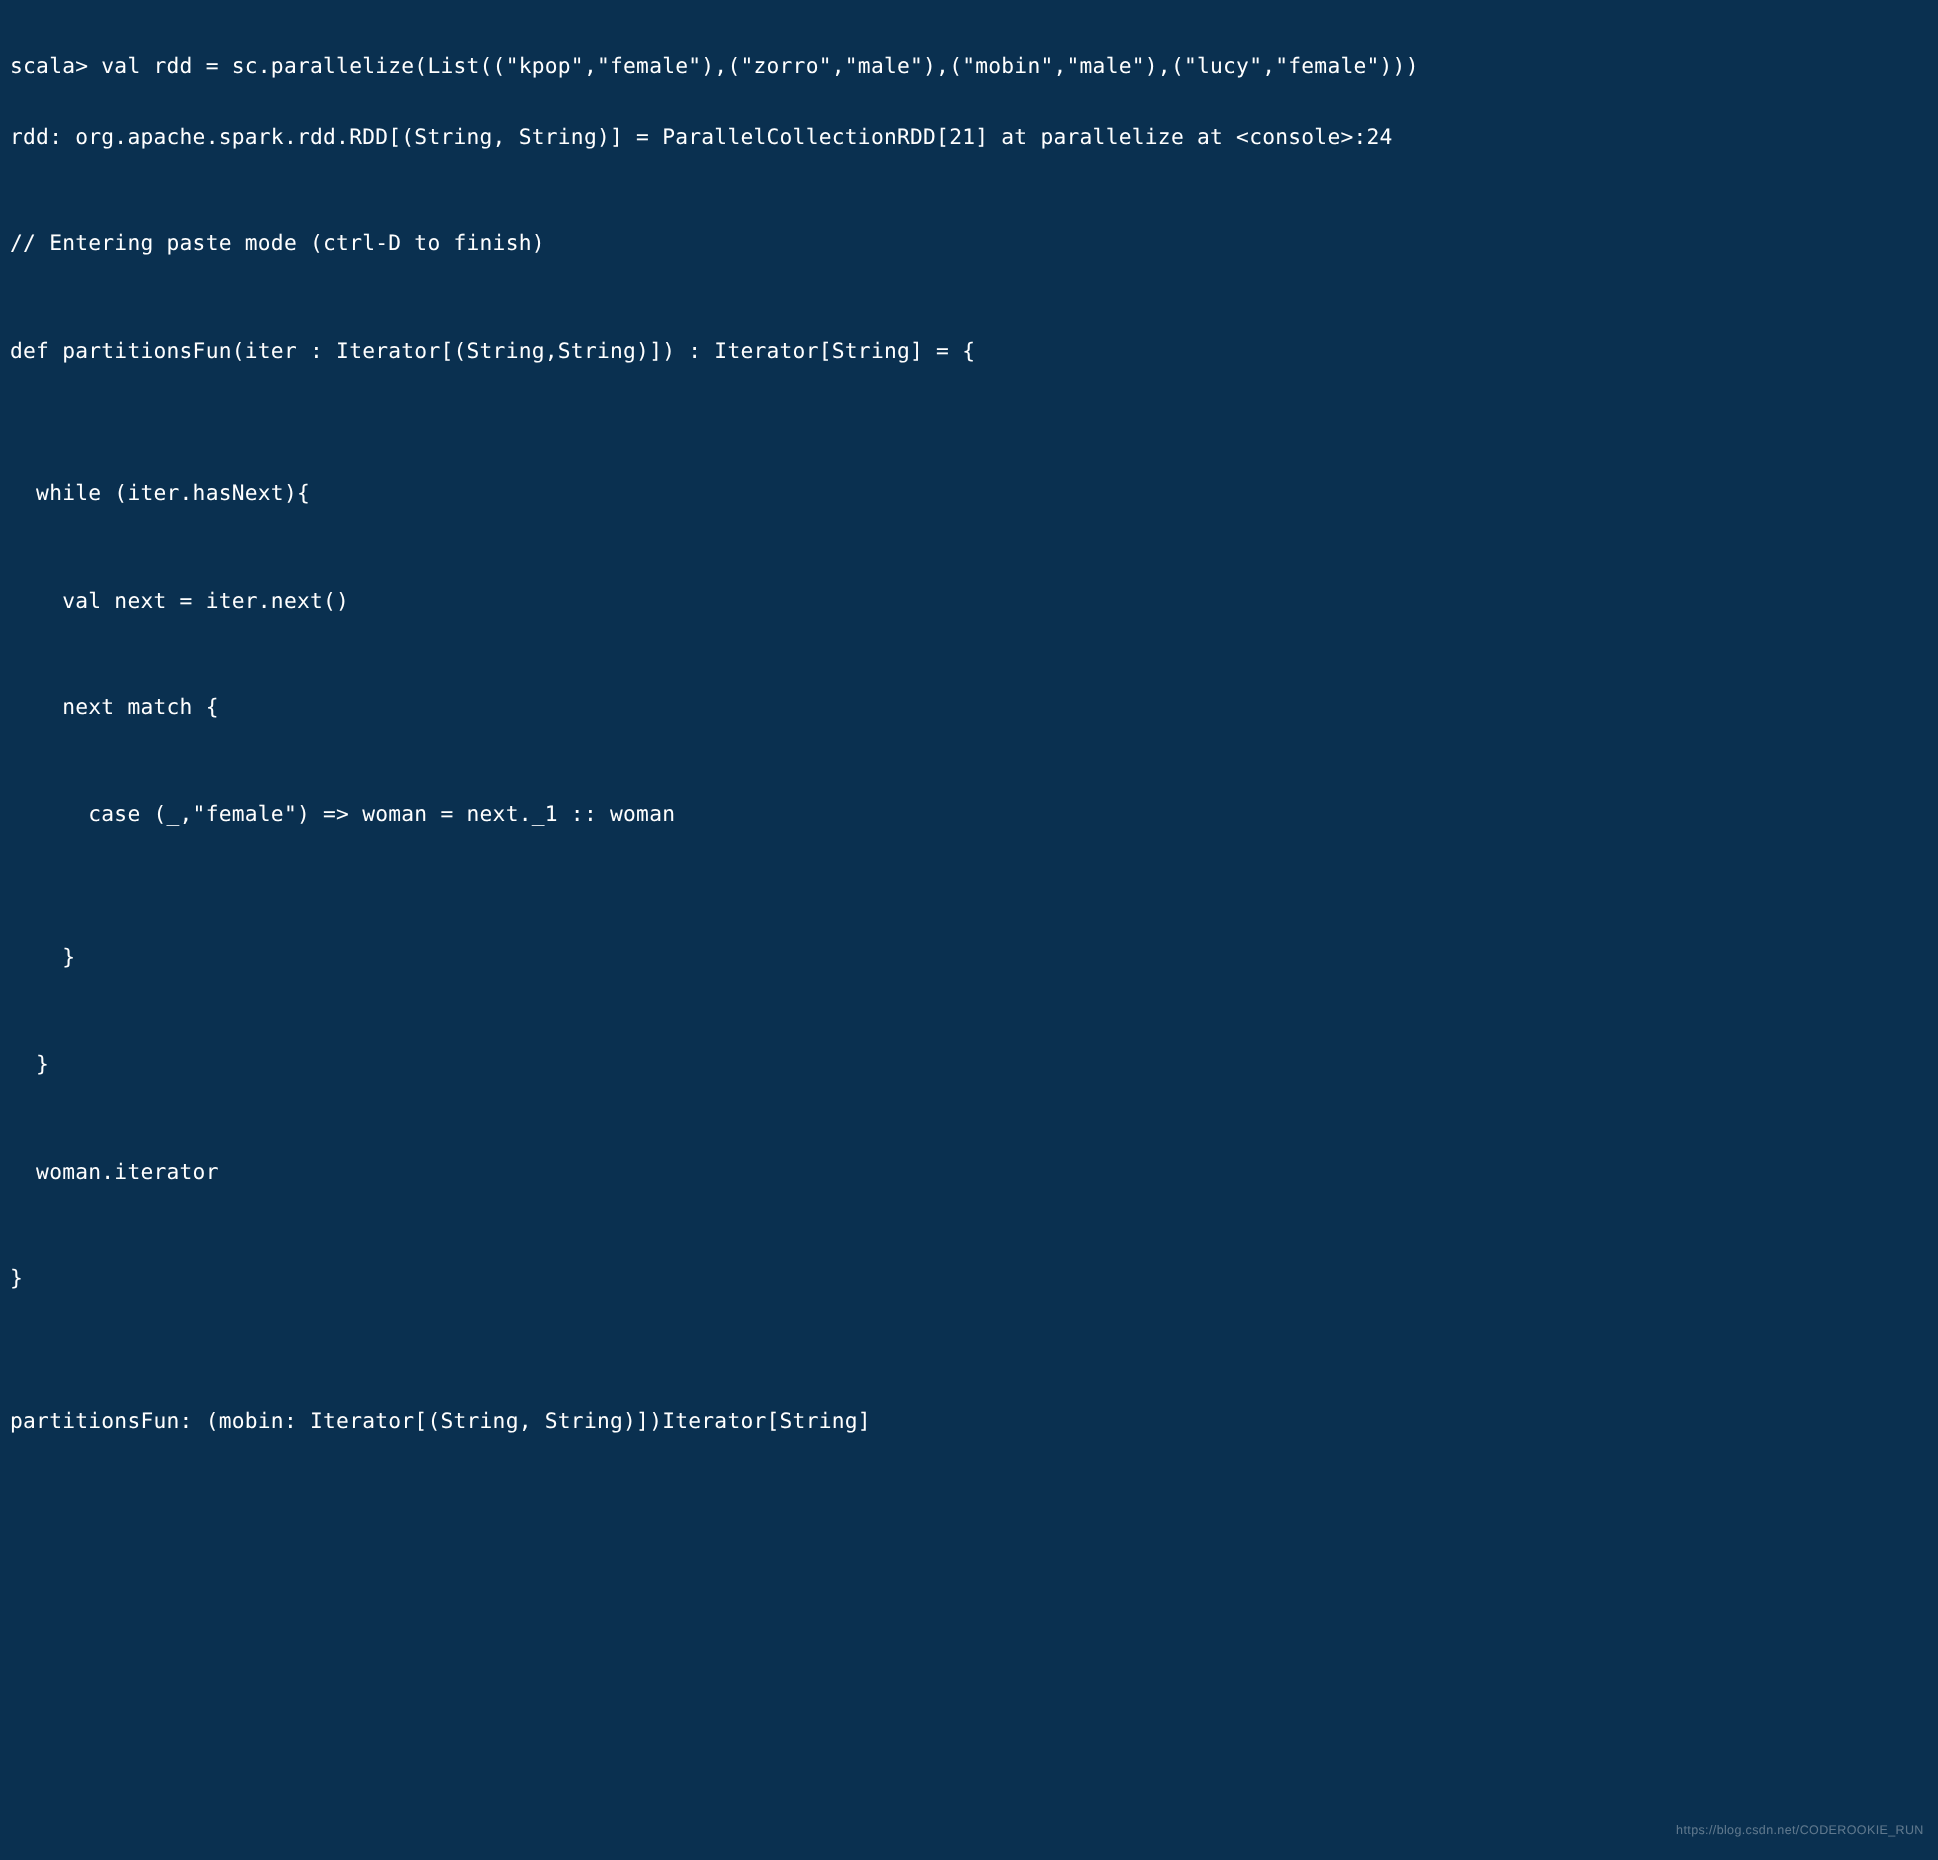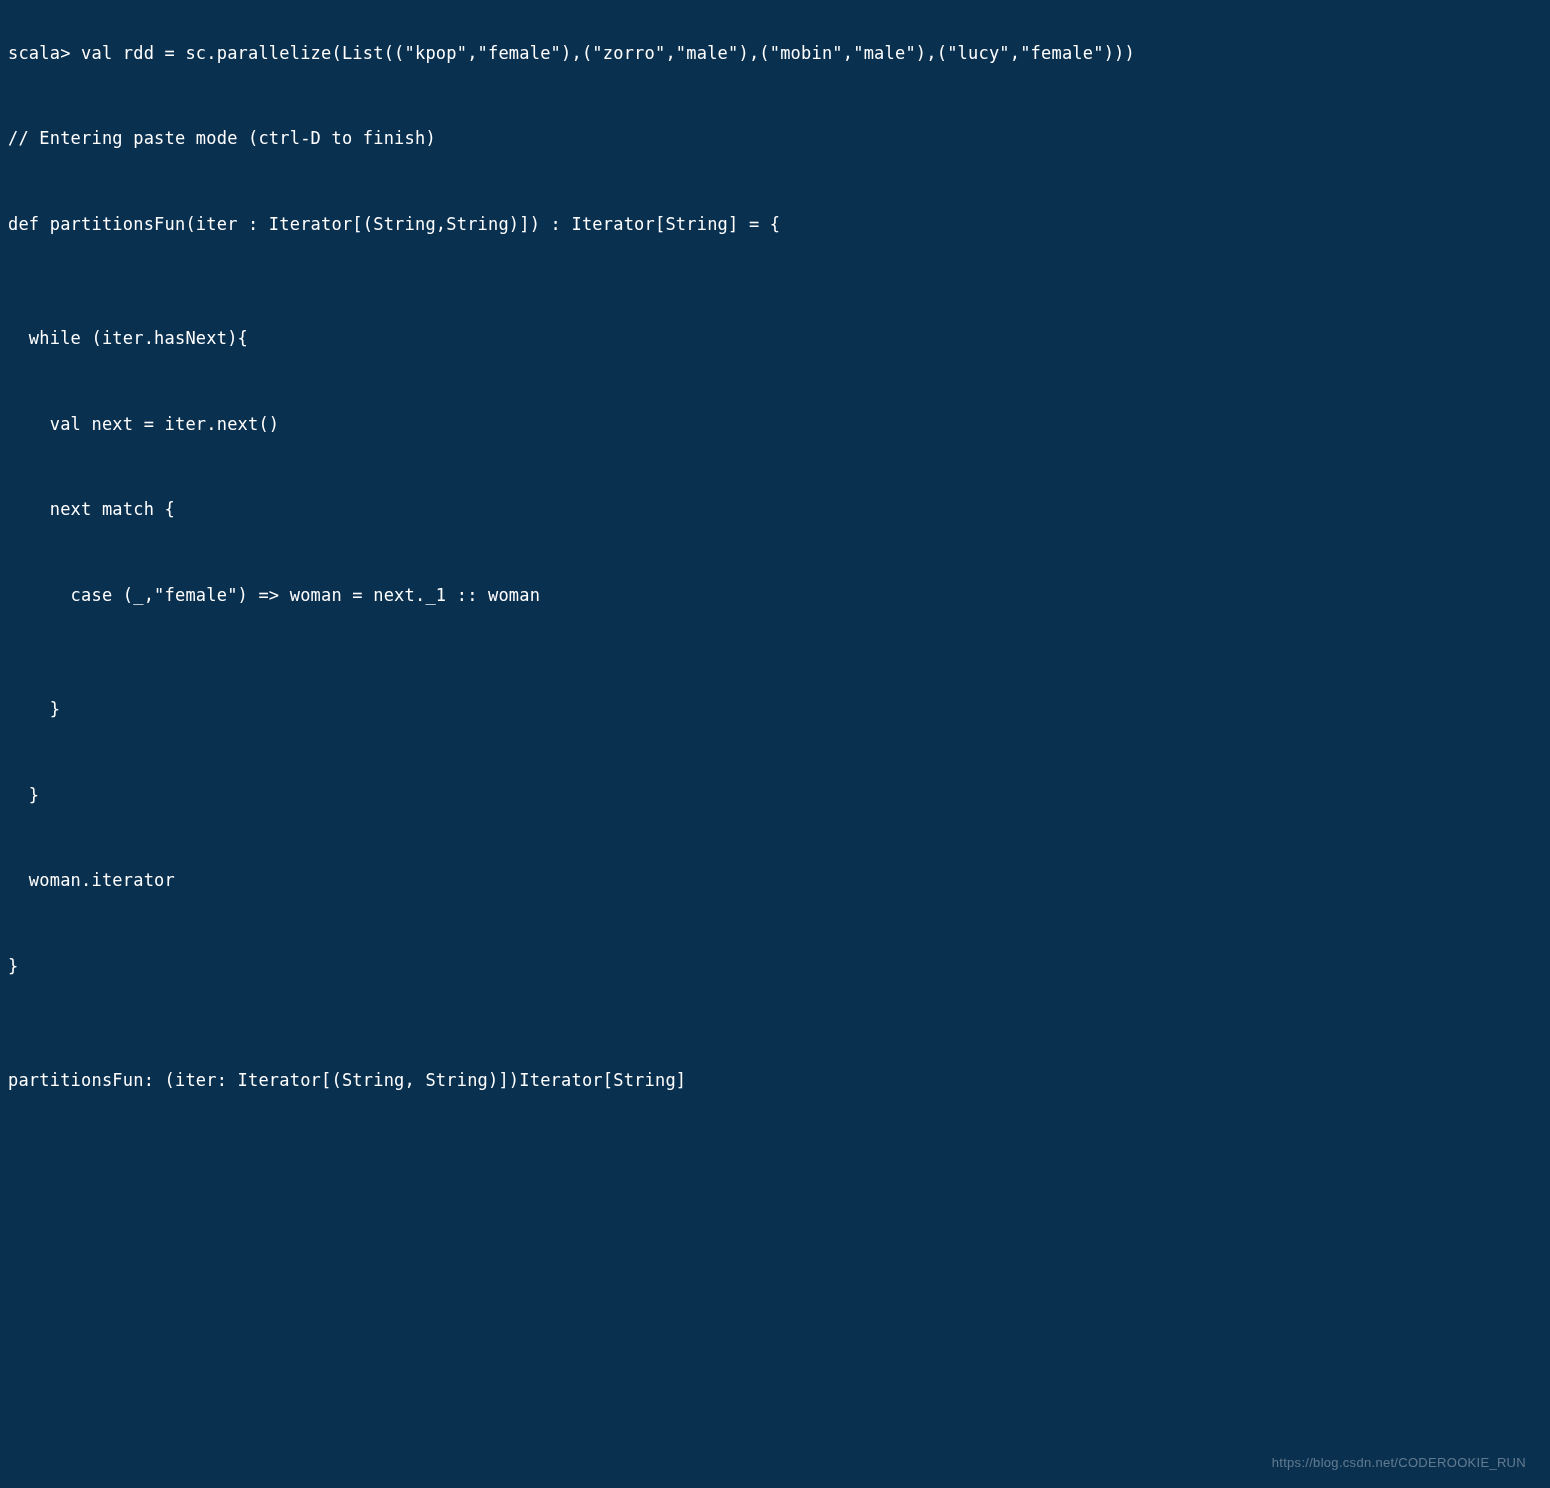--- a/index.html
+++ b/index.html
@@ -19,32 +19,33 @@
     padding: 10px 8px;
     white-space: pre;
     letter-spacing: 0.2px;
   }
   .line {
     display: block;
   }
   .watermark {
     position: absolute;
     bottom: 14px;
-    right: 24px;
-    font-size: 13px;
+    right: 11px;
+    font-size: 10px;
     color: rgba(255,255,255,0.35);
     font-family: Arial, sans-serif;
     letter-spacing: 0.3px;
   }
 </style>
 </head>
 <body>
 
 <div class="terminal">
 <span class="line">scala&gt; val rdd = sc.parallelize(List(("kpop","female"),("zorro","male"),("mobin","male"),("lucy","female")))</span>
+<span class="line">rdd: org.apache.spark.rdd.RDD[(String, String)] = ParallelCollectionRDD[21] at parallelize at &lt;console&gt;:24</span>
 <span class="line"></span>
 <span class="line">// Entering paste mode (ctrl-D to finish)</span>
 <span class="line"></span>
 <span class="line">def partitionsFun(iter : Iterator[(String,String)]) : Iterator[String] = {</span>
 <span class="line"></span>
 <span class="line"></span>
 <span class="line">  while (iter.hasNext){</span>
 <span class="line"></span>
 <span class="line">    val next = iter.next()</span>
 <span class="line"></span>
@@ -55,21 +56,21 @@
 <span class="line"></span>
 <span class="line">    }</span>
 <span class="line"></span>
 <span class="line">  }</span>
 <span class="line"></span>
 <span class="line">  woman.iterator</span>
 <span class="line"></span>
 <span class="line">}</span>
 <span class="line"></span>
 <span class="line"></span>
-<span class="line">partitionsFun: (iter: Iterator[(String, String)])Iterator[String]</span>
+<span class="line">partitionsFun: (mobin: Iterator[(String, String)])Iterator[String]</span>
 <span class="line"></span>
 
 <span class="line"></span>
 
 
 </div>
 
 <div class="watermark">https://blog.csdn.net/CODEROOKIE_RUN</div>
 
 </body></html>

